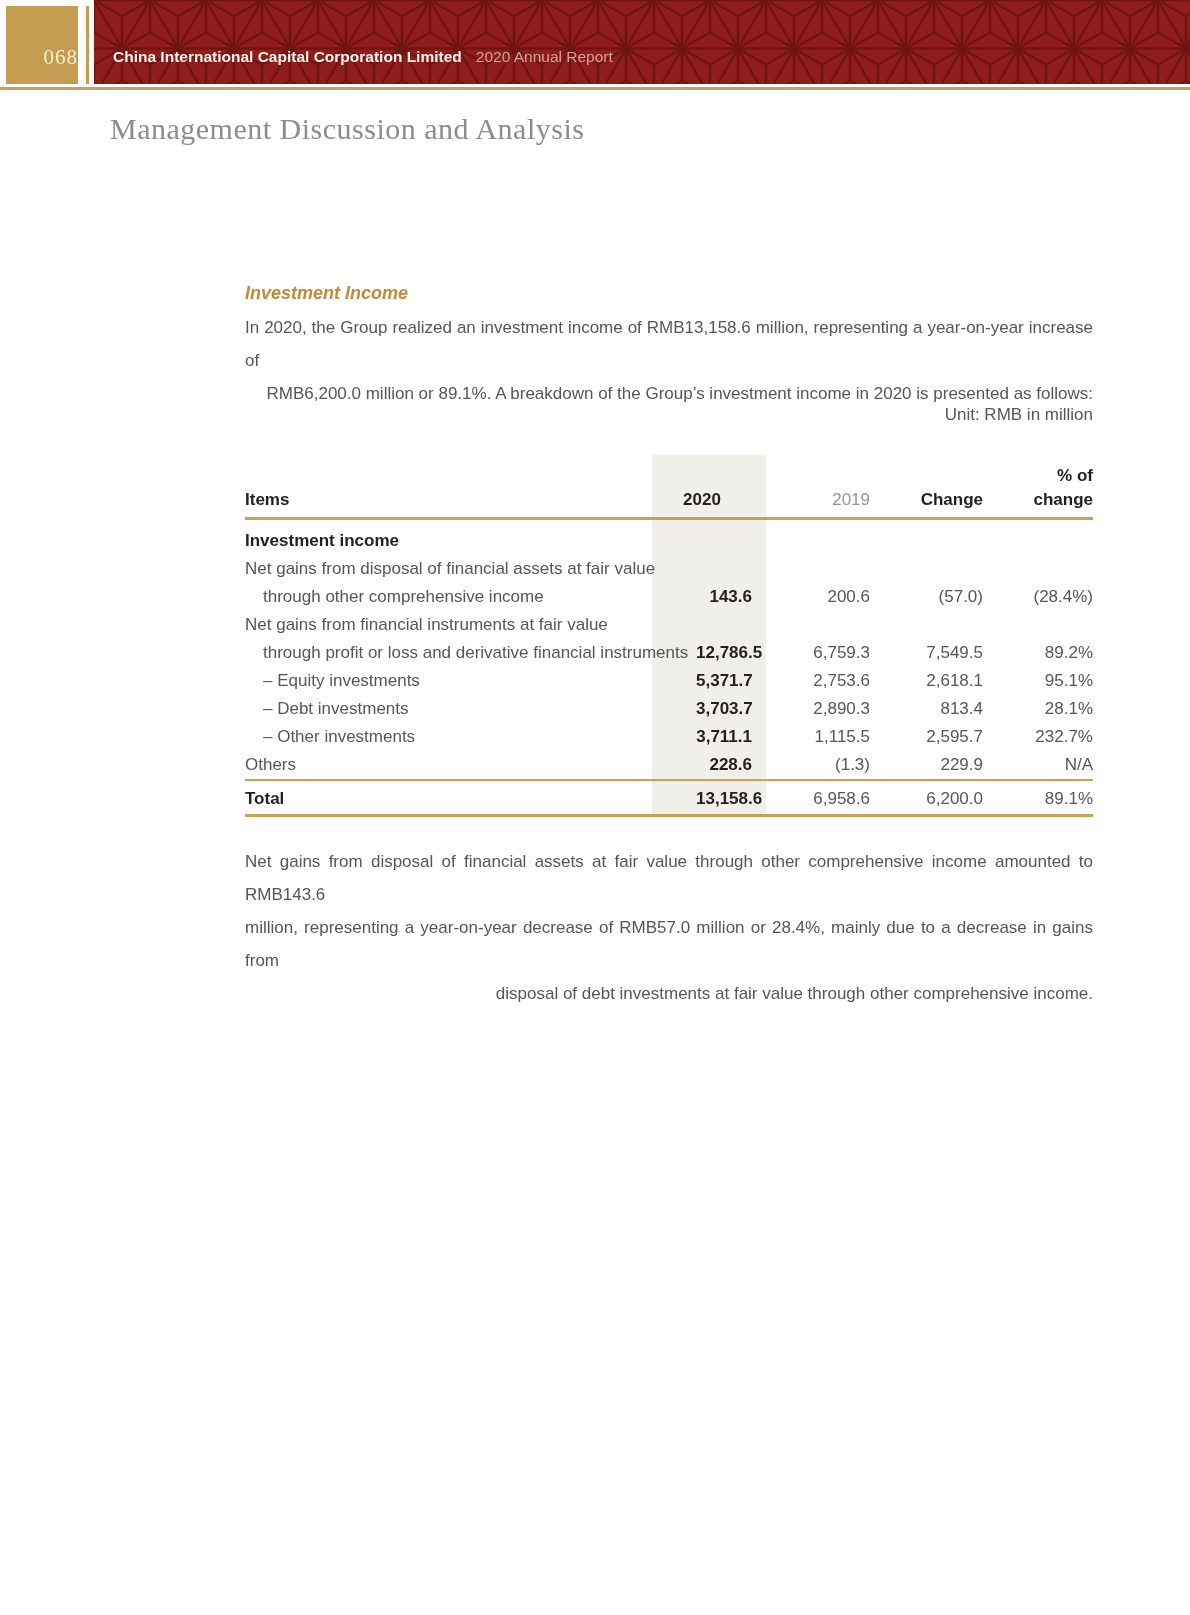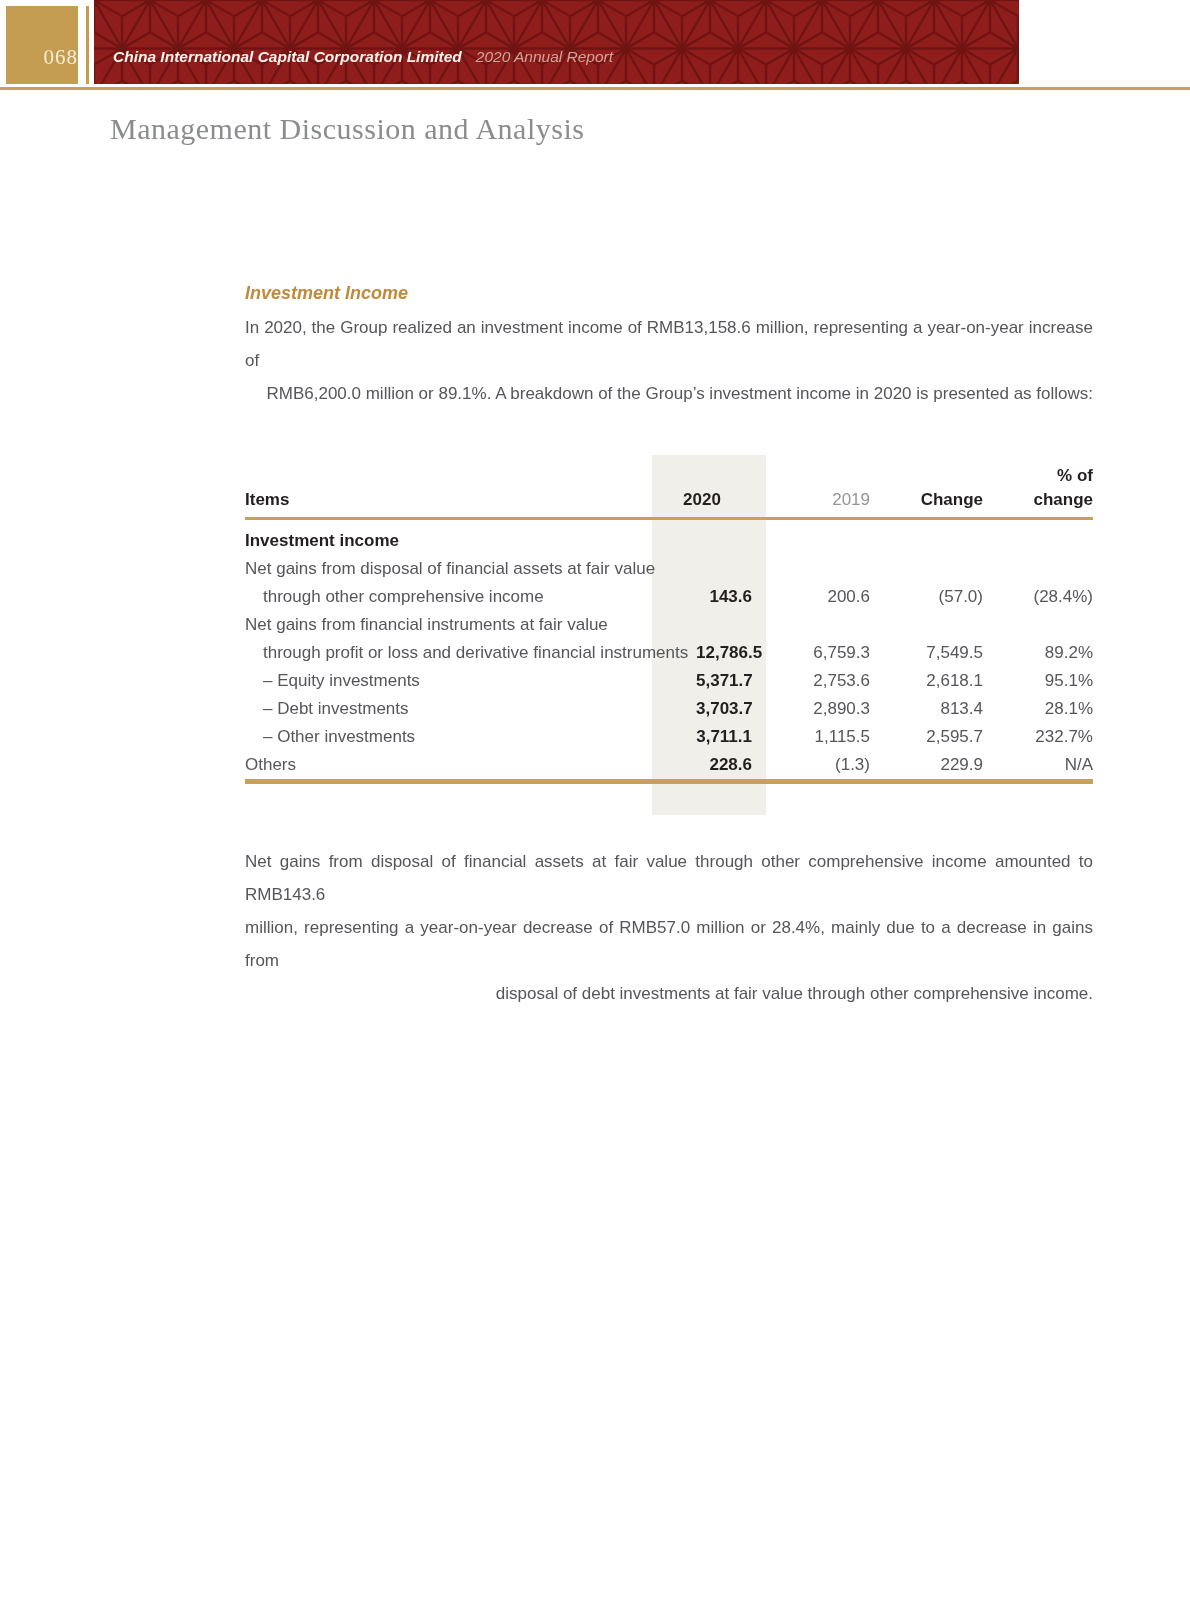--- a/index.html
+++ b/index.html
@@ -12,21 +12,21 @@
   
   .pagenum-box {
     position:absolute; left:6px; top:6px; width:72px; height:78px;
     background:var(--gold);
     display:flex; align-items:center; justify-content:flex-end;
     padding-top:24px; box-sizing:border-box;
     font-family:"Liberation Serif", serif; font-size:21px; letter-spacing:1px;
     color:var(--cream);
   }
   .header-vrule { position:absolute; left:86px; top:6px; width:3px; height:78px; background:var(--gold); }
-  .banner { position:absolute; left:94px; top:0; width:925px; height:84px; overflow:hidden;font-style:italic; }
+  .banner { position:absolute; left:94px; top:0; width:1096px; height:84px; overflow:hidden; }
   .banner svg { position:absolute; left:0; top:0; }
   .banner-text {
     position:absolute; left:19px; top:46px; white-space:nowrap;
     font-size:15.5px; line-height:22px;
   }
   .banner-company { font-weight:bold; color:#f8f4ee; }
   .banner-report  { color:var(--subtitle); margin-left:14px; font-weight:normal; }
   .header-hrule { position:absolute; left:0; top:87px; width:1190px; height:3px; background:var(--goldline); }
   .doc-title {
     position:absolute; left:110px; top:112px; line-height:34px;
@@ -102,20 +102,21 @@
 
   <div class="doc-title">Management Discussion and Analysis</div>
 
   <div class="content section-heading" style="position:absolute;">Investment Income</div>
 
   <div class="content para intro-para" style="position:absolute;">
     <div class="jline">In 2020, the Group realized an investment income of RMB13,158.6 million, representing a year-on-year increase of</div>
     <div class="lline">RMB6,200.0 million or 89.1%. A breakdown of the Group’s investment income in 2020 is presented as follows:</div>
   </div>
 
+  <div class="content unit-note" style="position:absolute;">Unit: RMB in million</div>
 
   <div class="content inv-table" style="position:absolute;">
     <div class="shade-band"></div>
     <div class="tgrid">
       <div class="thead-row">
         <div class="hcell">Items</div>
         <div class="hcell num h2020">2020</div>
         <div class="hcell num h2019">2019</div>
         <div class="hcell num">Change</div>
         <div class="hcell num">
@@ -182,20 +183,27 @@
             <div class="tcell c4 num">232.7%</div>
           </div>
           <div class="trow">
             <div class="tcell c0 lab">Others</div>
             <div class="tcell c1 num">228.6</div>
             <div class="tcell c2 num">(1.3)</div>
             <div class="tcell c3 num">229.9</div>
             <div class="tcell c4 num">N/A</div>
           </div>
           <div class="rule-thin"></div>
+          <div class="trow bold total">
+            <div class="tcell c0 lab">Total</div>
+            <div class="tcell c1 num">13,158.6</div>
+            <div class="tcell c2 num">6,958.6</div>
+            <div class="tcell c3 num">6,200.0</div>
+            <div class="tcell c4 num">89.1%</div>
+          </div>
         </div>
       <div class="rule-thick"></div>
     </div>
   </div>
 
   <div class="content para footer-para" style="position:absolute;">
     <div class="jline">Net gains from disposal of financial assets at fair value through other comprehensive income amounted to RMB143.6</div>
     <div class="jline">million, representing a year-on-year decrease of RMB57.0 million or 28.4%, mainly due to a decrease in gains from</div>
     <div class="lline">disposal of debt investments at fair value through other comprehensive income.</div>
   </div>

